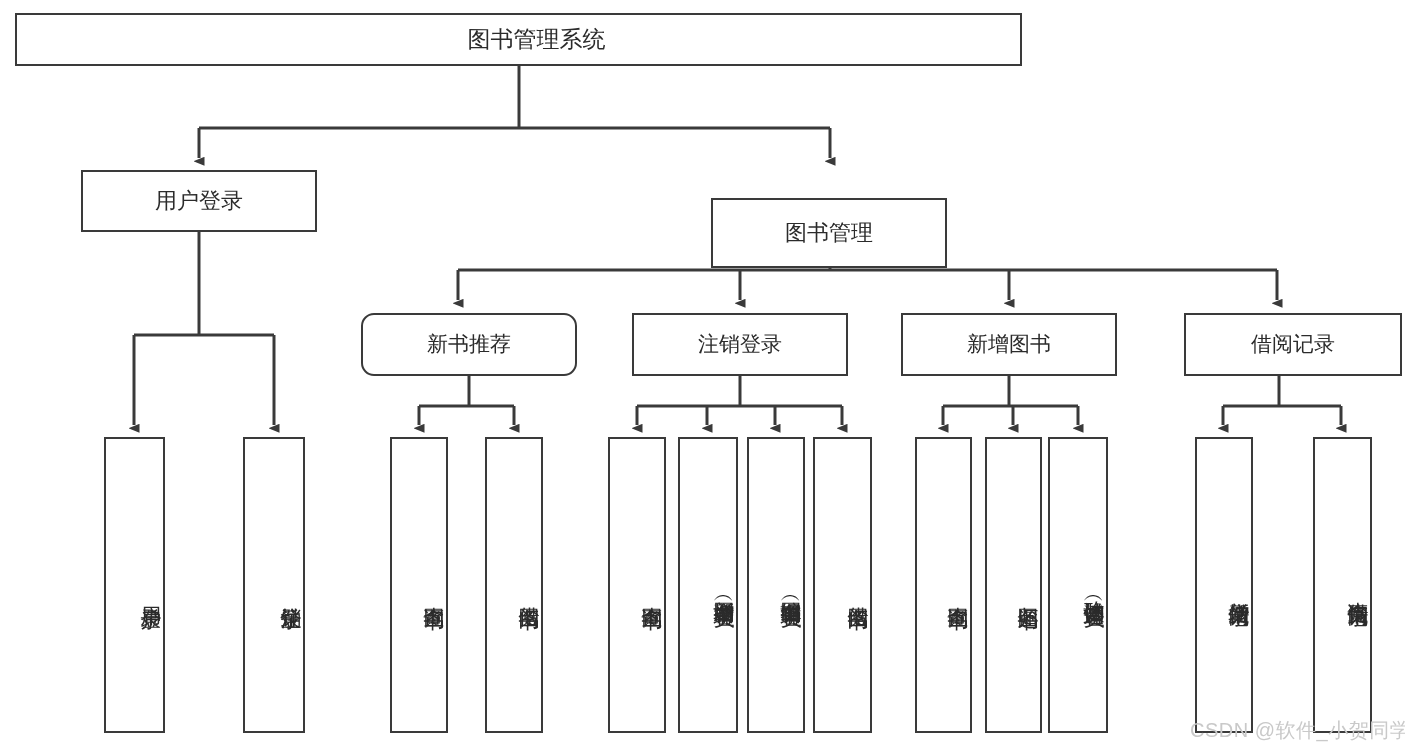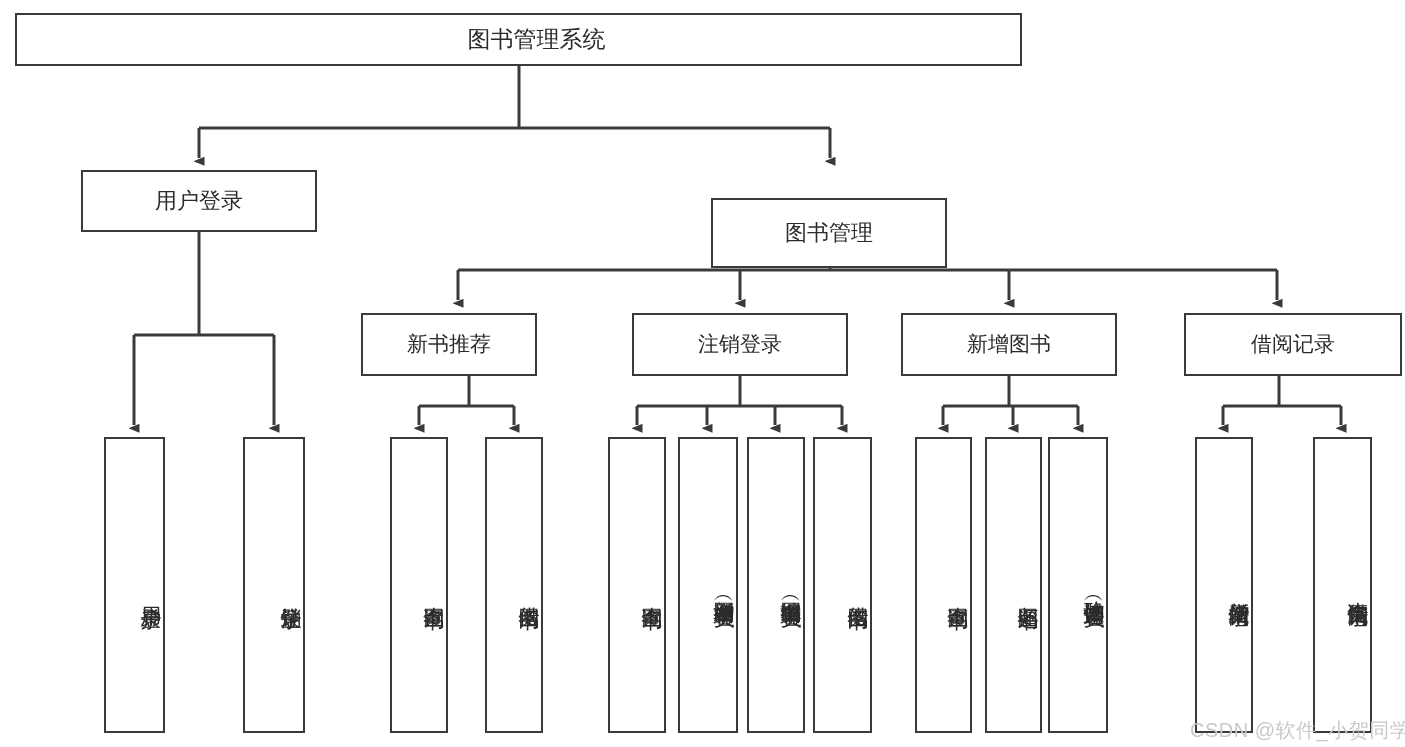--- a/index.html
+++ b/index.html
@@ -120,21 +120,21 @@
       <path d="M1223,406 L1223,425" marker-end="url(#arrow)"></path>
       <path d="M1341,406 L1341,425" marker-end="url(#arrow)"></path>
     </g>
   </svg>
 
   <div class="node root" style="left: 15px; top: 13px; width: 1007px; height: 53px;">图书管理系统</div>
 
   <div class="node lvl2" style="left: 81px; top: 170px; width: 236px; height: 62px;">用户登录</div>
   <div class="node lvl2" style="left: 711px; top: 170px; width: 236px; height: 70px; margin-top: 28px;">图书管理</div>
 
-  <div class="node lvl3" style="left: 361px; top: 313px; width: 176px; height: 63px;">新书推荐</div>
+  <div class="node lvl3" style="left: 361px; top: 313px; width: 216px; height: 63px; border-radius: 13px;">新书推荐</div>
   <div class="node lvl3" style="left: 632px; top: 313px; width: 216px; height: 63px;">注销登录</div>
   <div class="node lvl3" style="left: 901px; top: 313px; width: 216px; height: 63px;">新增图书</div>
   <div class="node lvl3" style="left: 1184px; top: 313px; width: 218px; height: 63px;">借阅记录</div>
 
   <div class="node leaf" style="left: 104px; top: 437px; width: 61px; height: 296px;">用户登录</div>
   <div class="node leaf" style="left: 243px; top: 437px; width: 62px; height: 296px;">注销登录</div>
   <div class="node leaf" style="left: 390px; top: 437px; width: 58px; height: 296px;">查询图书</div>
   <div class="node leaf" style="left: 485px; top: 437px; width: 58px; height: 296px;">借阅图书</div>
   <div class="node leaf" style="left: 608px; top: 437px; width: 58px; height: 296px;">查询图书</div>
   <div class="node leaf long" style="left: 678px; top: 437px; width: 60px; height: 296px;">新增图书（管理员）</div>

